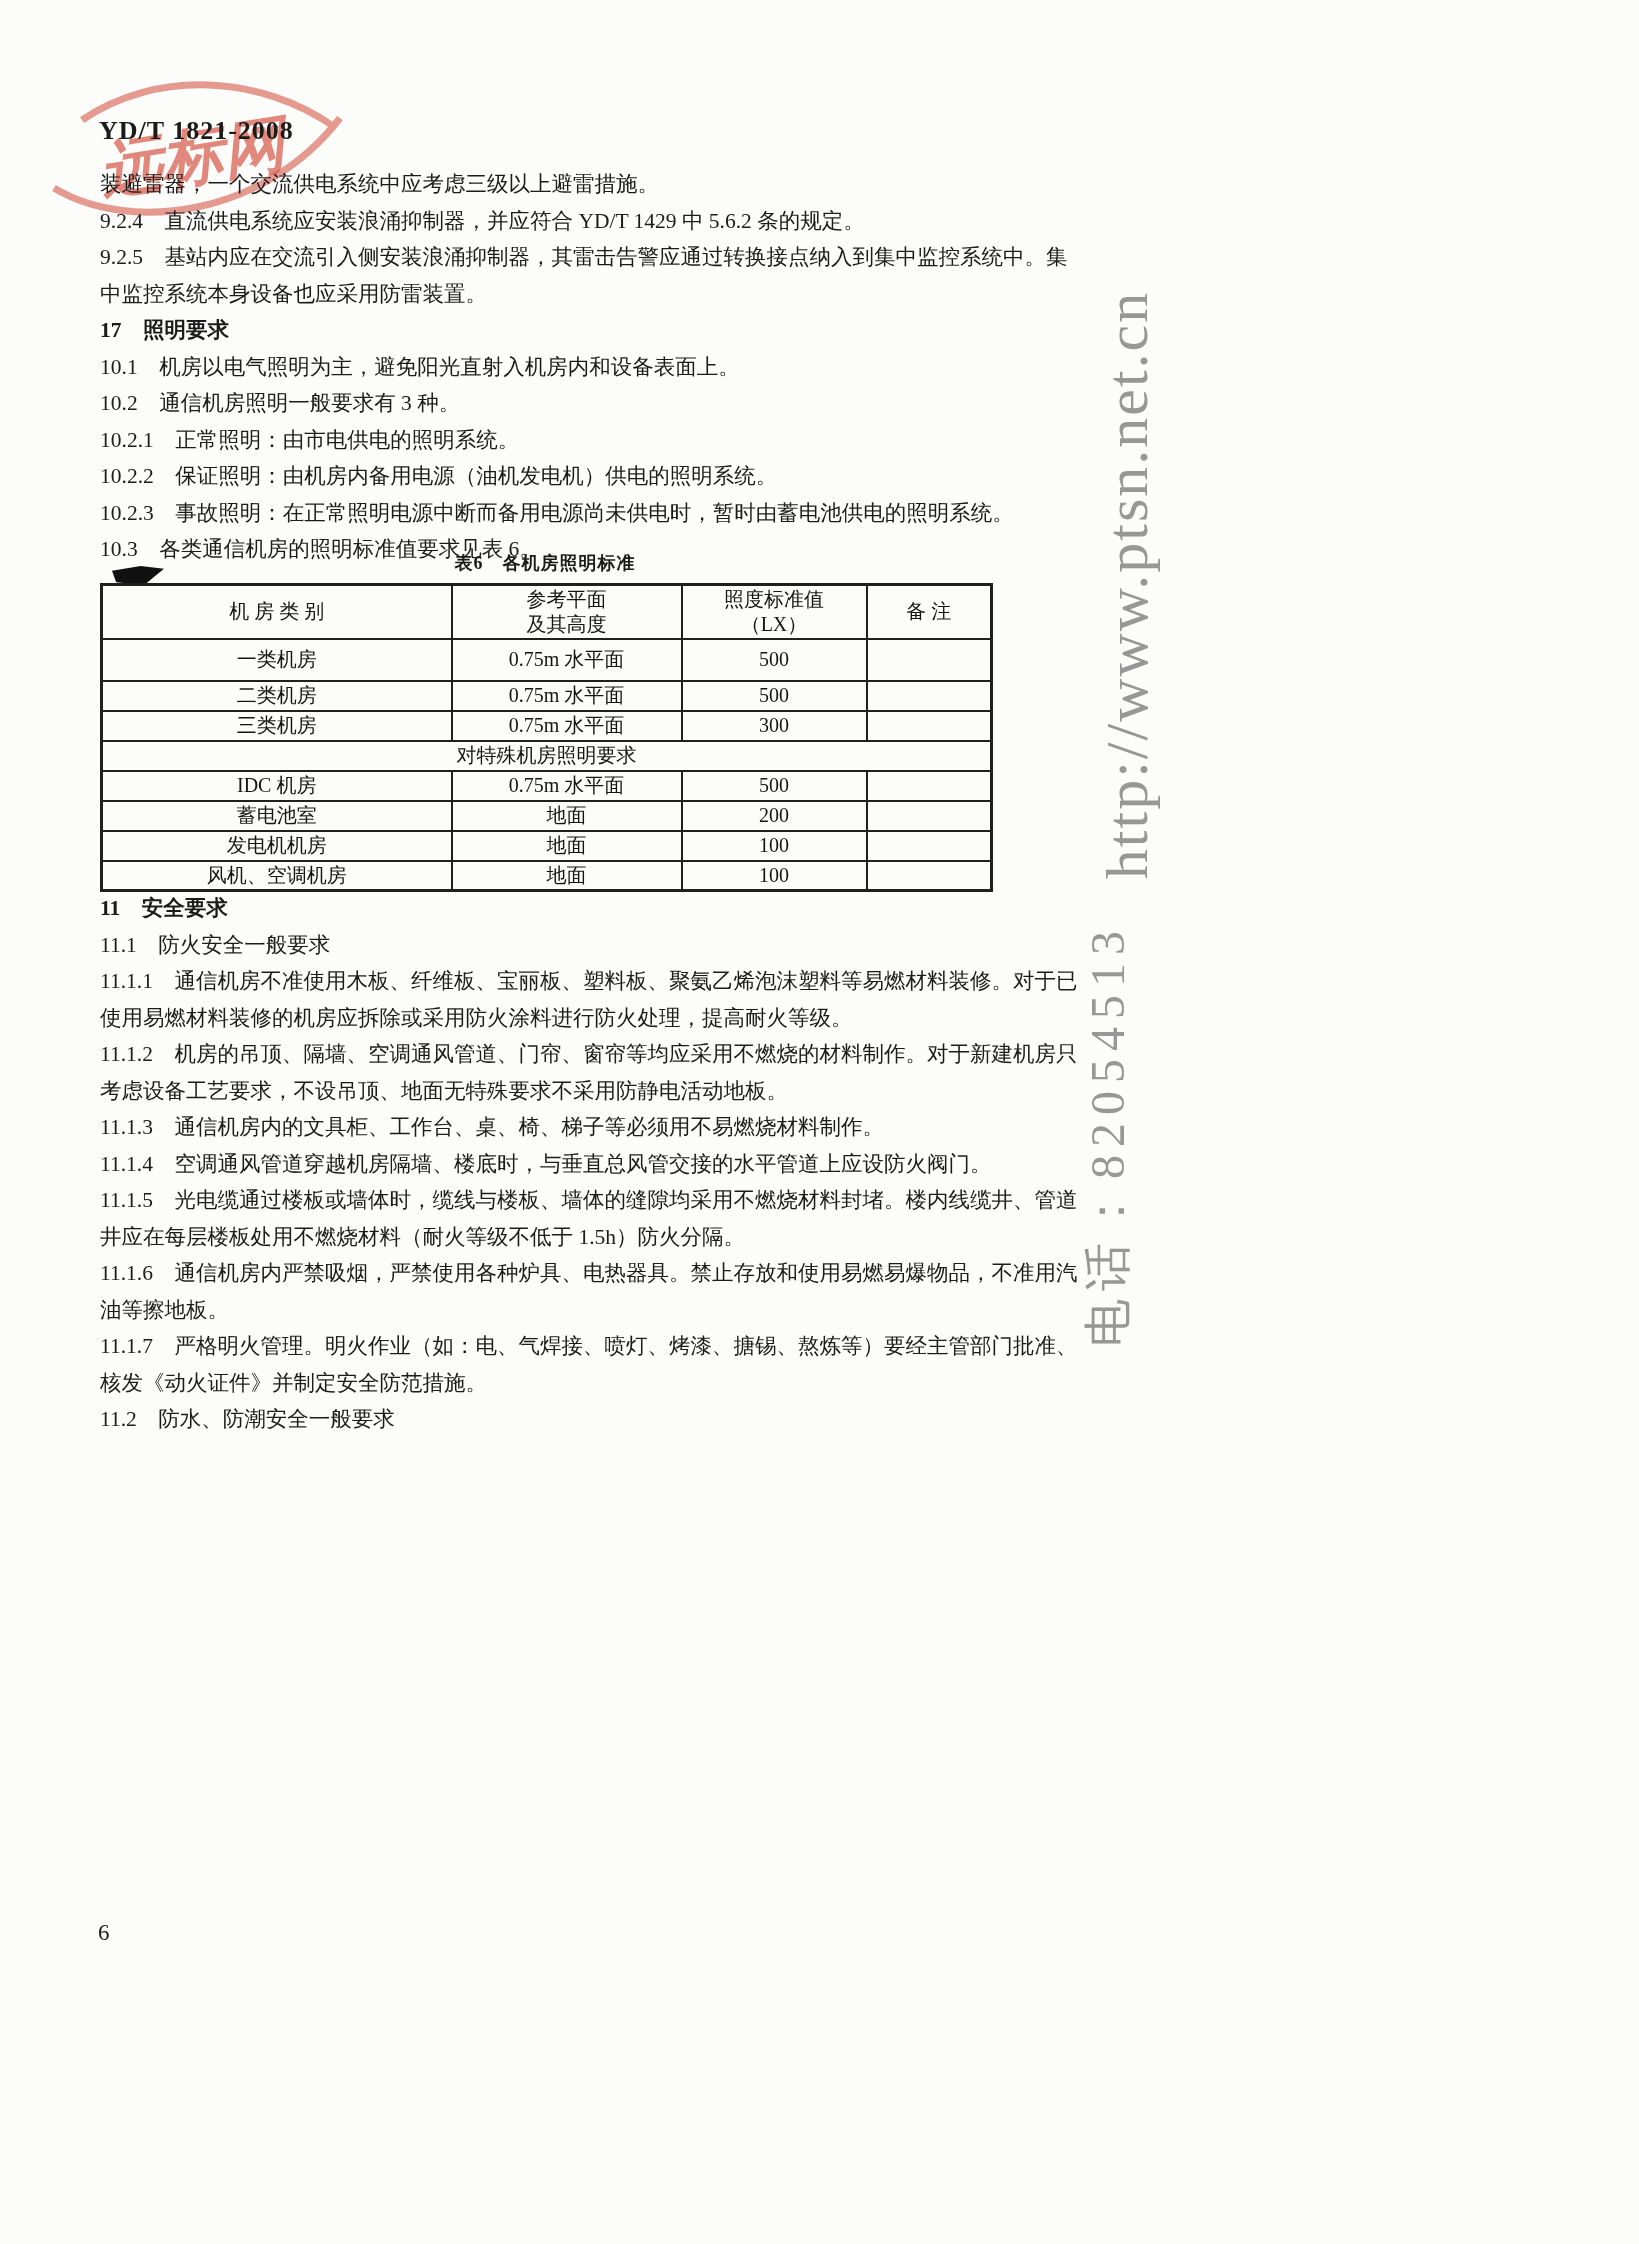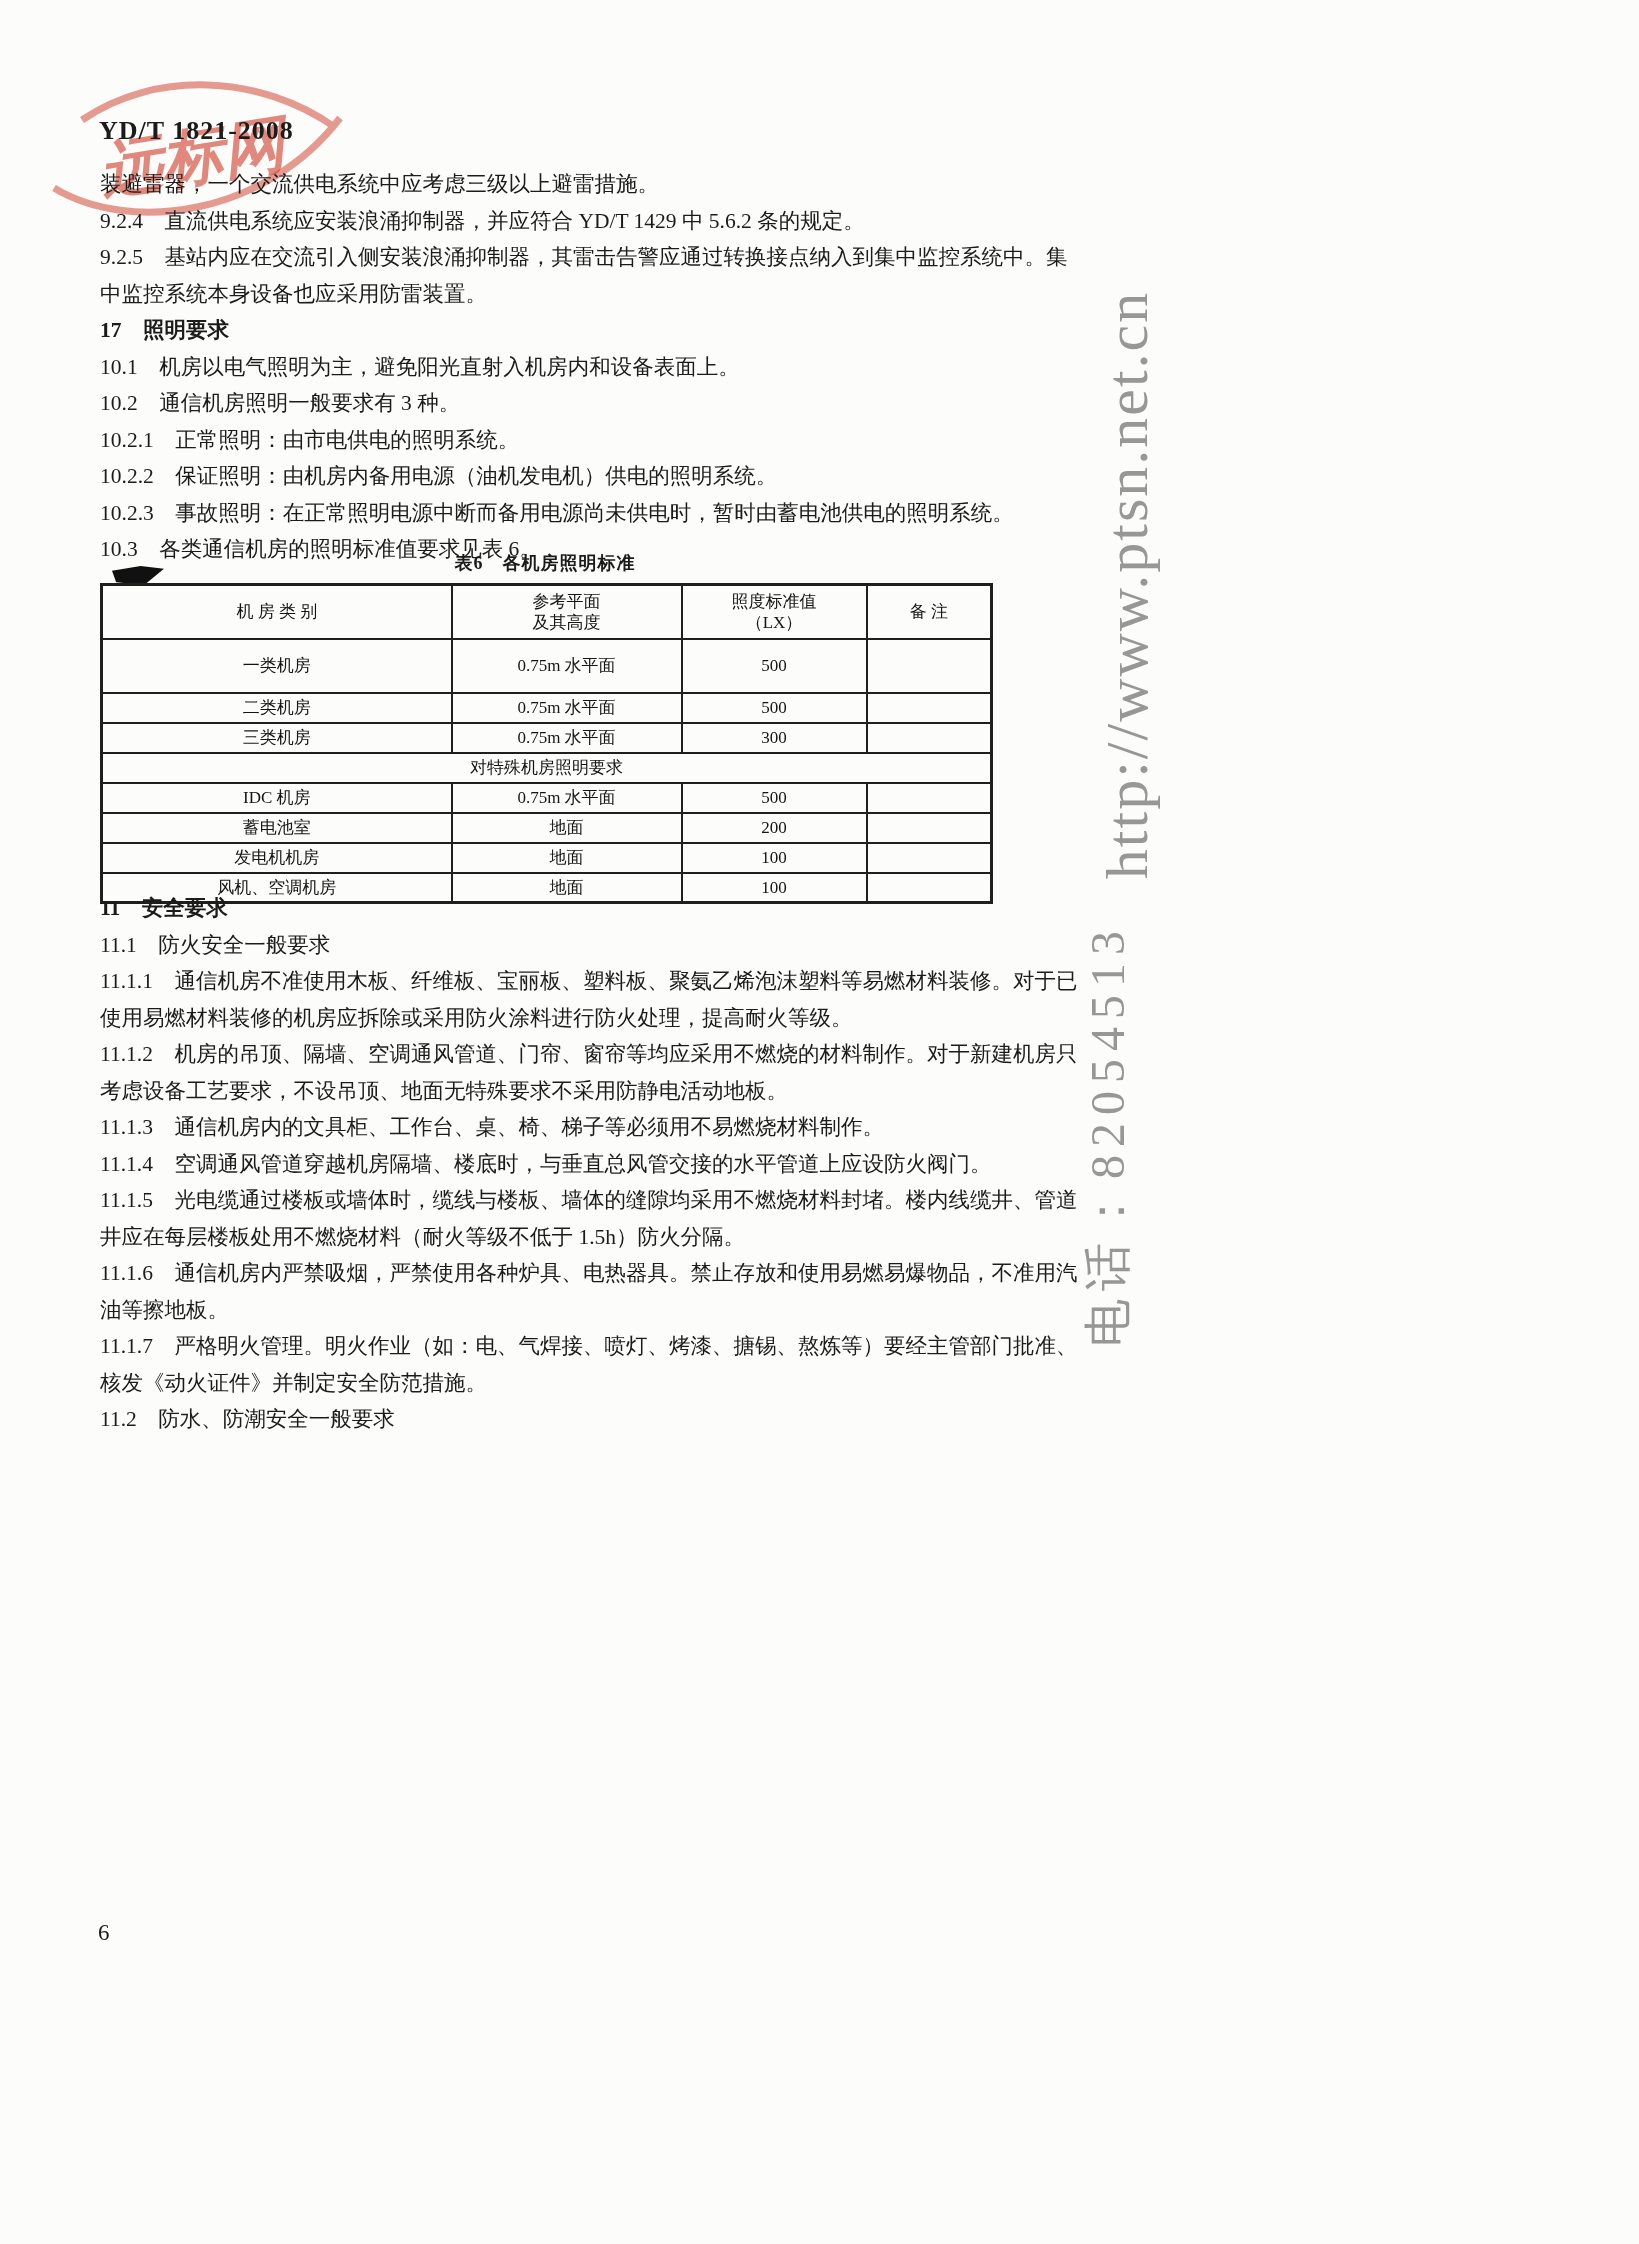--- a/index.html
+++ b/index.html
@@ -24,30 +24,30 @@
   }
   .bold{font-weight:bold;}
   .table-caption{
     position:absolute;top:551px;left:100px;width:890px;
     text-align:center;font-size:18px;font-weight:bold;letter-spacing:1px;
   }
   table.lighting{
     position:absolute;top:583px;left:100px;width:890px;
     border-collapse:collapse;table-layout:fixed;
     border:3px solid #1f1f1f;
-    font-size:17px;color:#141414;
+    font-size:20px;color:#141414;
   }
   table.lighting td{
     border:2px solid #1f1f1f;
     text-align:center;vertical-align:middle;
     padding:0;line-height:1.25;
     overflow:hidden;
   }
   tr.r-head{height:54px;}
-  tr.r-tall{height:54px;}
+  tr.r-tall{height:42px;}
   tr.r-std{height:30px;}
   td.span-label{text-align:left;padding-left:9px;}
   td.va-top{vertical-align:top;padding-top:5px;}
   td.va-bot{vertical-align:bottom;padding-bottom:3px;}
   .page-number{
     position:absolute;left:98px;top:1920px;
     font-size:23px;
   }
   .wm-url{
     position:absolute;left:1127px;top:585px;

